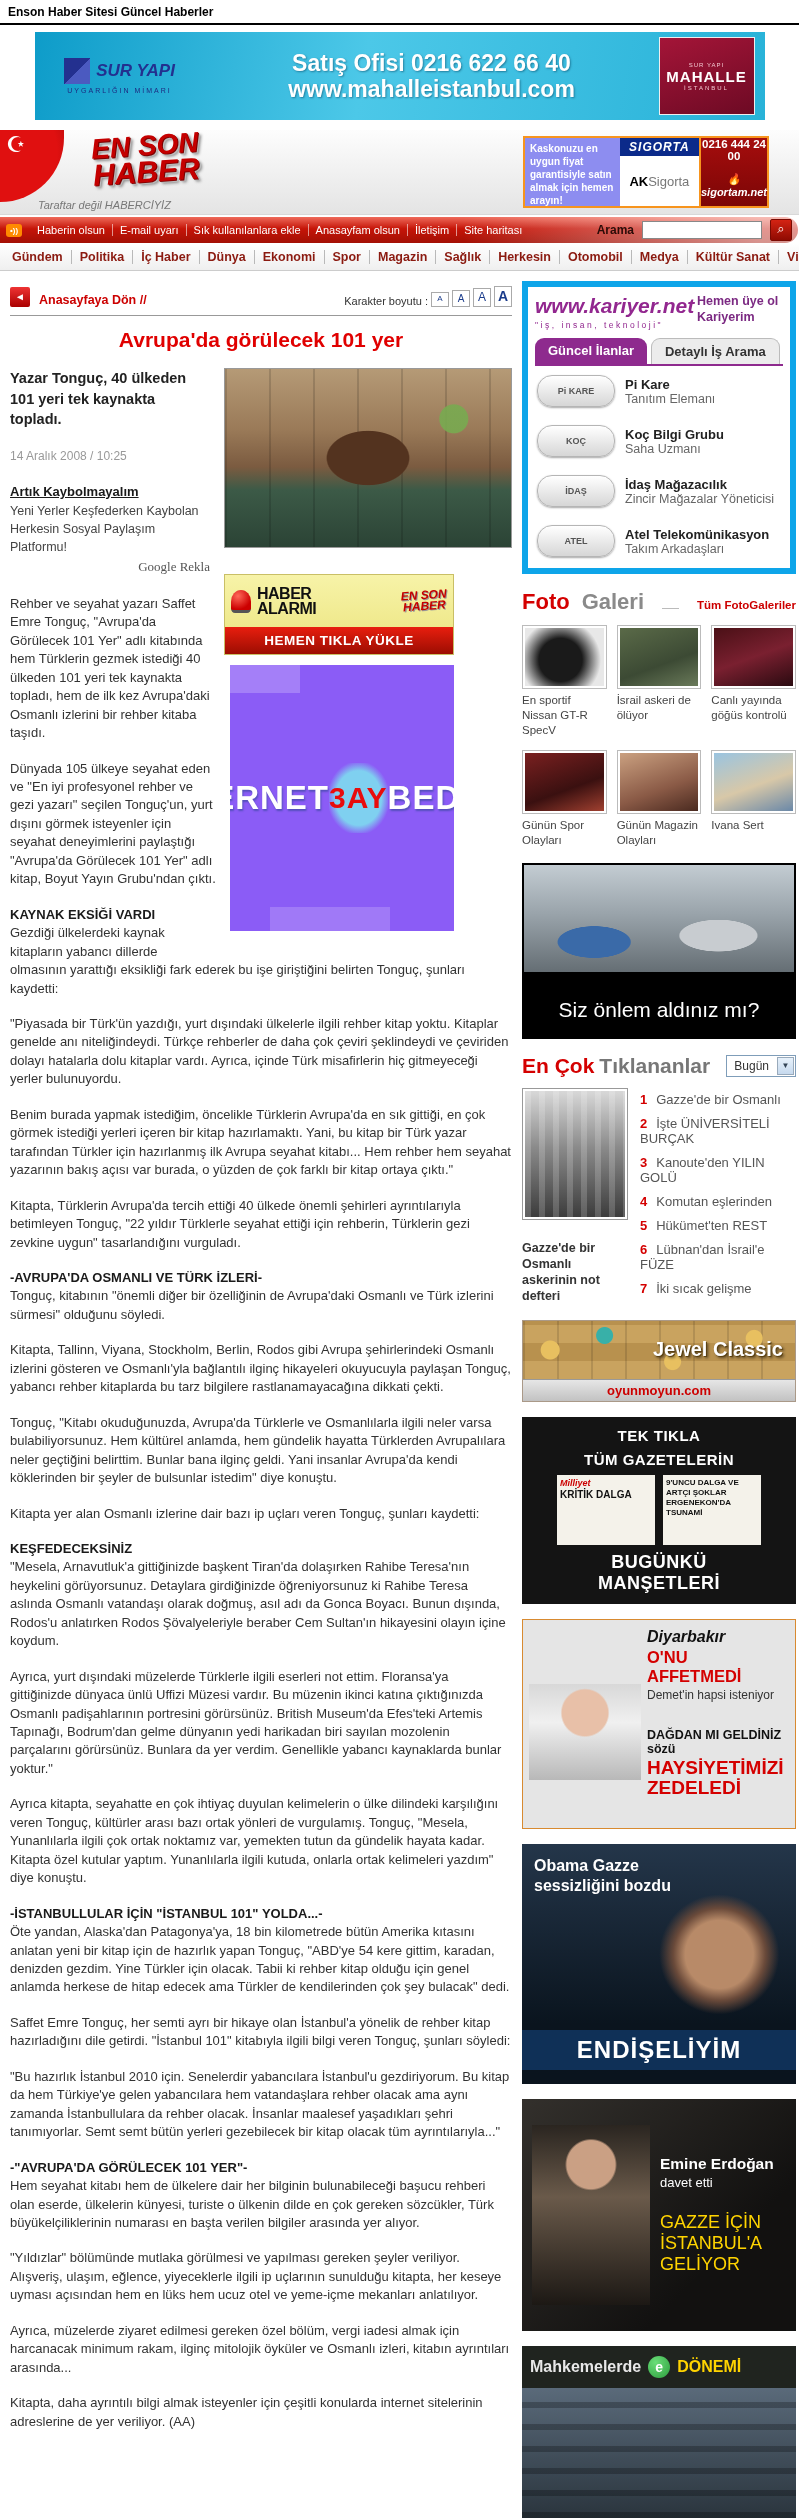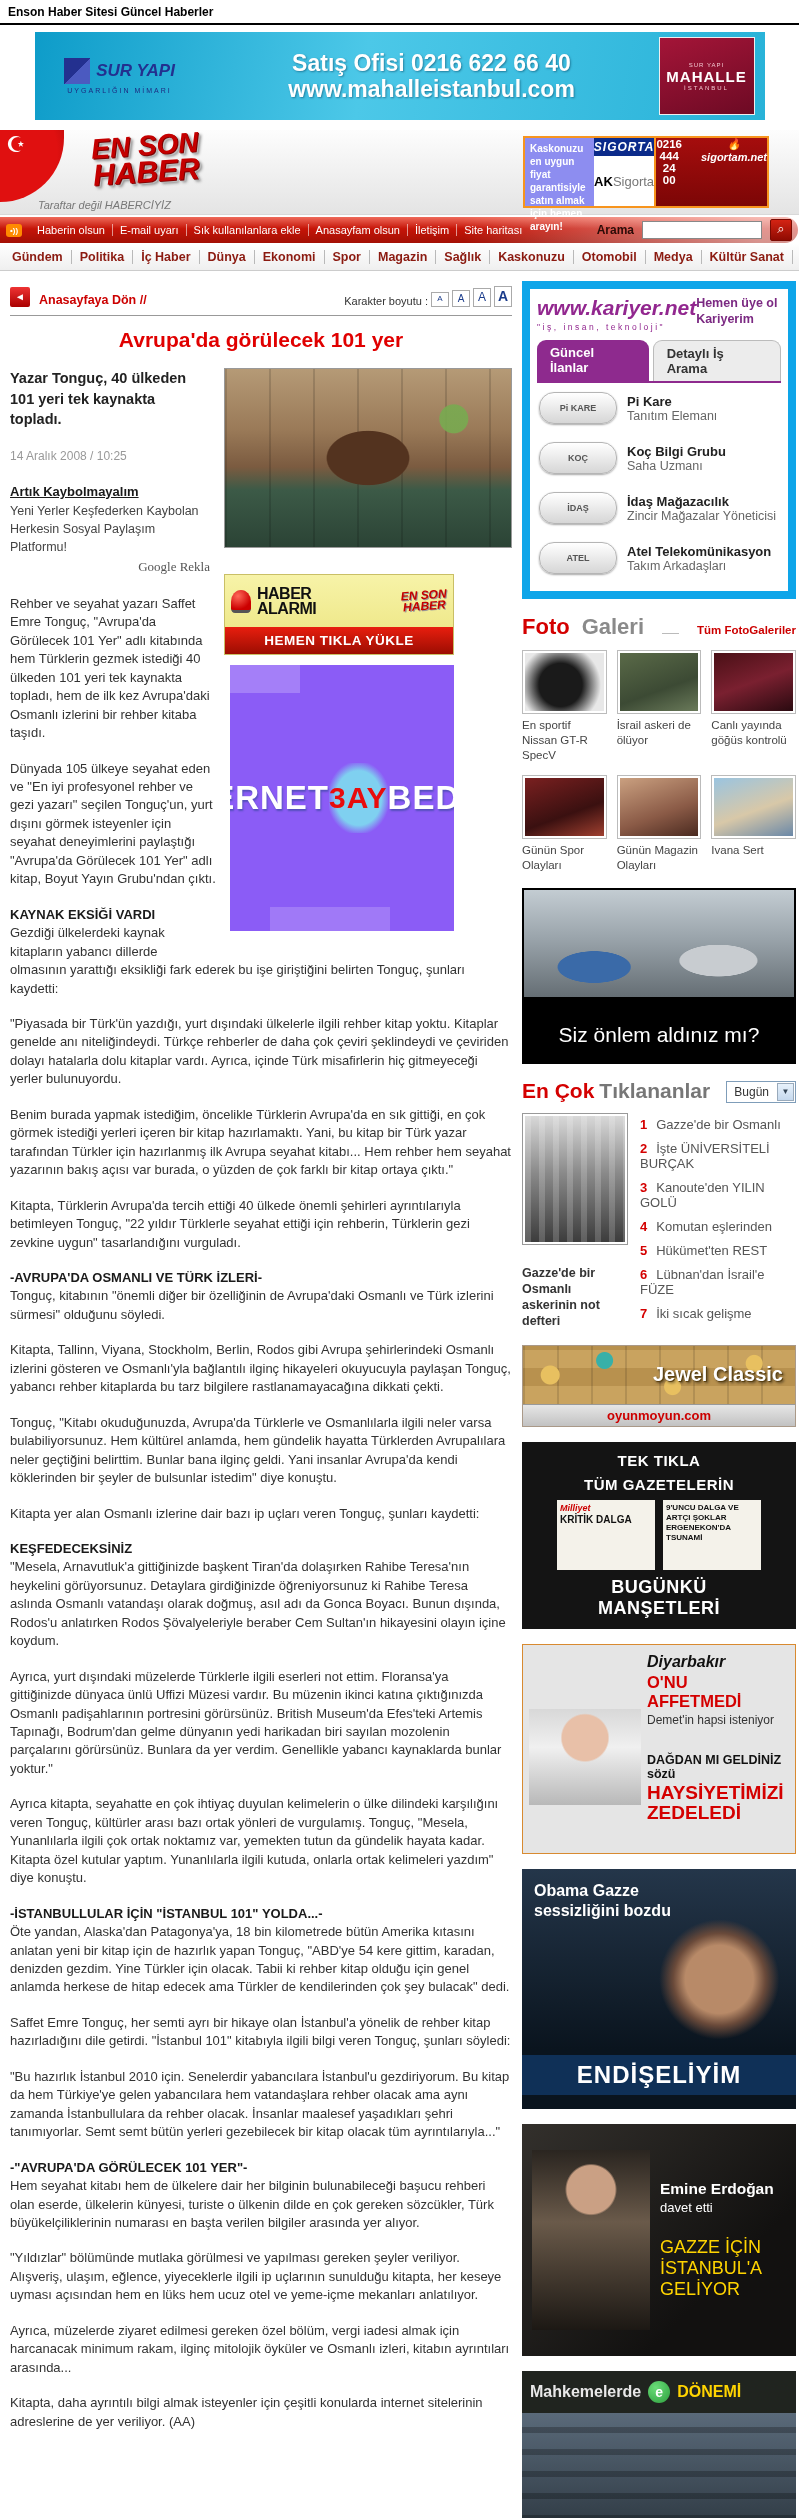--- a/index.html
+++ b/index.html
@@ -23,21 +23,21 @@
   .logo .l1{font-size:28px}
   .logo .l2{font-size:30px}
   .tagline{position:absolute;left:38px;bottom:3px;font-style:italic;color:#777;font-size:11px}
   .sigorta-ad{position:absolute;right:30px;top:6px;width:242px;height:68px;border:2px solid #f7941d;display:flex;background:#fff}
   .sig-seg1{width:92px;background:#8d8df0;color:#fff;font-weight:bold;font-size:10px;line-height:1.3;padding:4px 5px}
   .sig-seg2{width:86px;display:flex;flex-direction:column}
   .sig-bar{background:#0b2a8a;color:#fff;font-weight:900;font-style:italic;text-align:center;font-size:12px;padding:2px 0;letter-spacing:1px}
   .sig-ak{flex:1;display:flex;align-items:center;justify-content:center;font-size:13px}
   .sig-ak b{color:#000000}
   .sig-ak span{color:#777}
-  .sig-seg3{flex:1;background:linear-gradient(180deg,#a50d0d,#7c0606);color:#fff;text-align:center;display:flex;flex-direction:row;justify-content:flex-start;gap:19px;border-left:2px solid #f7941d}
+  .sig-seg3{flex:1;background:linear-gradient(180deg,#a50d0d,#7c0606);color:#fff;text-align:center;display:flex;flex-direction:column;justify-content:flex-start;gap:11px;border-left:2px solid #f7941d}
   .sig-phone{font-weight:bold;font-size:11.5px}
   .sig-site{font-weight:bold;font-style:italic;font-size:11px}
   .sig-site .torch{color:#f7941d}
   
   .rednav{height:26px;width:786px;border-radius:0 13px 13px 0;display:flex;align-items:center;gap:8px;padding:0 6px;margin-top:2px;background:linear-gradient(90deg,rgba(255,255,255,0) 58%,rgba(255,255,255,.55) 95%),linear-gradient(180deg,#ef6a5a,#c51508 45%,#a30f04);font-size:11px}
   .rss-icon{width:16px;height:13px;background:#ff8a00;border-radius:3px;color:#fff;font-size:8px;font-weight:bold;display:flex;align-items:center;justify-content:center}
   .unav{display:flex;align-items:center;color:#fff}
   .unav span.item{cursor:pointer;padding:0 7px}
   .unav span.item:not(:last-child){border-right:1px solid rgba(255,255,255,.55)}
   .arama-label{margin-left:auto;font-weight:bold;color:#2a0c08;font-size:12px}
@@ -83,21 +83,21 @@
   .deck{font-size:14.5px;font-weight:bold;color:#222;margin:0 0 18px}
   .date{color:#999;font-size:12px;margin:0 0 18px}
   .googlead{margin:0 0 18px;max-width:205px}
   .ga-title{font-weight:bold;text-decoration:underline;color:#1a1a1a;font-size:13px;cursor:pointer}
   .ga-body{color:#444;font-size:12.5px;margin-top:2px}
   .ga-brand{text-align:right;color:#555;font-size:13px;font-family:"Liberation Serif",serif;margin-top:2px}
   .article p{margin:0 0 17px}
   .article h3{margin:17px 0 0;font-size:13px;color:#1a1a1a}
   
   .widget{margin-bottom:15px}
-  .kariyer{border:8px solid #0ea5e9;padding:7px 7px 8px}
+  .kariyer{border:6px solid #0ea5e9;padding:7px 7px 2px}
   .k-head{display:flex}
   .k-logo{color:#92278f;font-weight:900;font-style:italic;font-size:21px;cursor:pointer}
   .k-slogan{color:#92278f;font-size:8.5px;letter-spacing:2.5px;margin-top:2px}
   .k-cta{margin-left:auto;color:#7b2982;font-weight:bold;font-size:12.5px;text-align:left;width:86px;line-height:1.25;cursor:pointer}
   .k-tabs{display:flex;gap:4px;margin-top:8px;border-bottom:2px solid #8e2a8e}
   .k-tab-active{background:#8e2a8e;color:#fff;font-weight:bold;font-size:13px;padding:5px 13px;border-radius:9px 9px 0 0;cursor:pointer}
   .k-tab{background:#ececec;color:#333;font-weight:bold;font-size:13px;padding:5px 13px;border:1px solid #bbb;border-bottom:none;border-radius:9px 9px 0 0;cursor:pointer}
   .job{display:flex;align-items:center;gap:10px;padding:9px 2px}
   .job-logo{width:76px;height:30px;flex:none;border:1px solid #b5b5b5;border-radius:15px;background:linear-gradient(180deg,#fff,#d6d6d6);display:flex;align-items:center;justify-content:center;font-size:9px;font-weight:bold;color:#555;box-shadow:0 1px 2px rgba(0,0,0,.35);cursor:pointer}
   .job-company{font-weight:bold;color:#222;font-size:13px;cursor:pointer}
@@ -116,21 +116,21 @@
   .t3{background:linear-gradient(160deg,#7a2020 0%,#3a1010 60%,#a04030 100%)}
   .t4{background:linear-gradient(160deg,#caa080 0%,#8a5a46 60%,#4a2a20 100%)}
   .t5{background:linear-gradient(160deg,#9ac4e0 0%,#d8c8a8 55%,#6a88a8 100%)}
   .fg-cap{font-size:11.5px;color:#444;margin-top:4px;line-height:1.3}
   .onlem{border:2px solid #000;height:172px;display:flex;flex-direction:column}
   .onlem-photo{flex:1;background:
       radial-gradient(ellipse 60px 26px at 26% 72%,#3a6aa8 0 60%,transparent 62%),
       radial-gradient(ellipse 64px 26px at 72% 66%,#c8ccd0 0 60%,transparent 62%),
       linear-gradient(180deg,#c3ccd2 0%,#9aa4ab 45%,#656e74 100%)}
   .onlem-text{background:#000;color:#fff;text-align:center;font-size:21px;padding:26px 0 15px}
-  .tc-head{display:flex;align-items:flex-end;margin:2px 0 10px}
+  .tc-head{display:flex;align-items:center;margin:2px 0 10px}
   .tc-red{color:#d40000;font-weight:900;font-size:21px;margin-right:5px}
   .tc-gray{color:#777;font-weight:900;font-size:21px}
   .tc-select{margin-left:auto;display:flex;align-items:center;border:1px solid #7f9db9;background:#fff;font-size:12px;padding:1px 1px 1px 7px;cursor:pointer}
   .tc-arrow{width:15px;height:16px;margin-left:8px;background:linear-gradient(180deg,#e7f1fb,#c6d9ee);border:1px solid #9ab;color:#345;font-size:8px;display:flex;align-items:center;justify-content:center}
   .tc-body{display:flex;gap:12px}
   .tc-left{width:106px;flex:none}
   .gazze-thumb{height:126px;border:1px solid #999;background:#fff;padding:2px;cursor:pointer}
   .gazze-thumb>div{width:100%;height:100%;background:repeating-linear-gradient(90deg,rgba(255,255,255,.18) 0 6px,transparent 6px 14px),linear-gradient(180deg,#d8d8d8 0%,#8a8a8a 45%,#3c3c3c 100%)}
   .gazze-cap{font-weight:bold;color:#333;font-size:12.5px;margin-top:20px;line-height:1.3;cursor:pointer}
   .tc-list{list-style:none;margin:0;padding:0;counter-reset:tc}
@@ -239,21 +239,21 @@
 
   <div class="catnav">
     <span>Gündem</span>
     <span>Politika</span>
     <span>İç Haber</span>
     <span>Dünya</span>
     <span>Ekonomi</span>
     <span>Spor</span>
     <span>Magazin</span>
     <span>Sağlık</span>
-    <span>Kaskonuzu</span>
+    <span>Herkesin</span>
     <span>Otomobil</span>
     <span>Medya</span>
     <span>Kültür Sanat</span>
     <span>Video</span>
   </div>
 
   <div class="content">
 
     <div class="main">
       <div class="backrow">

